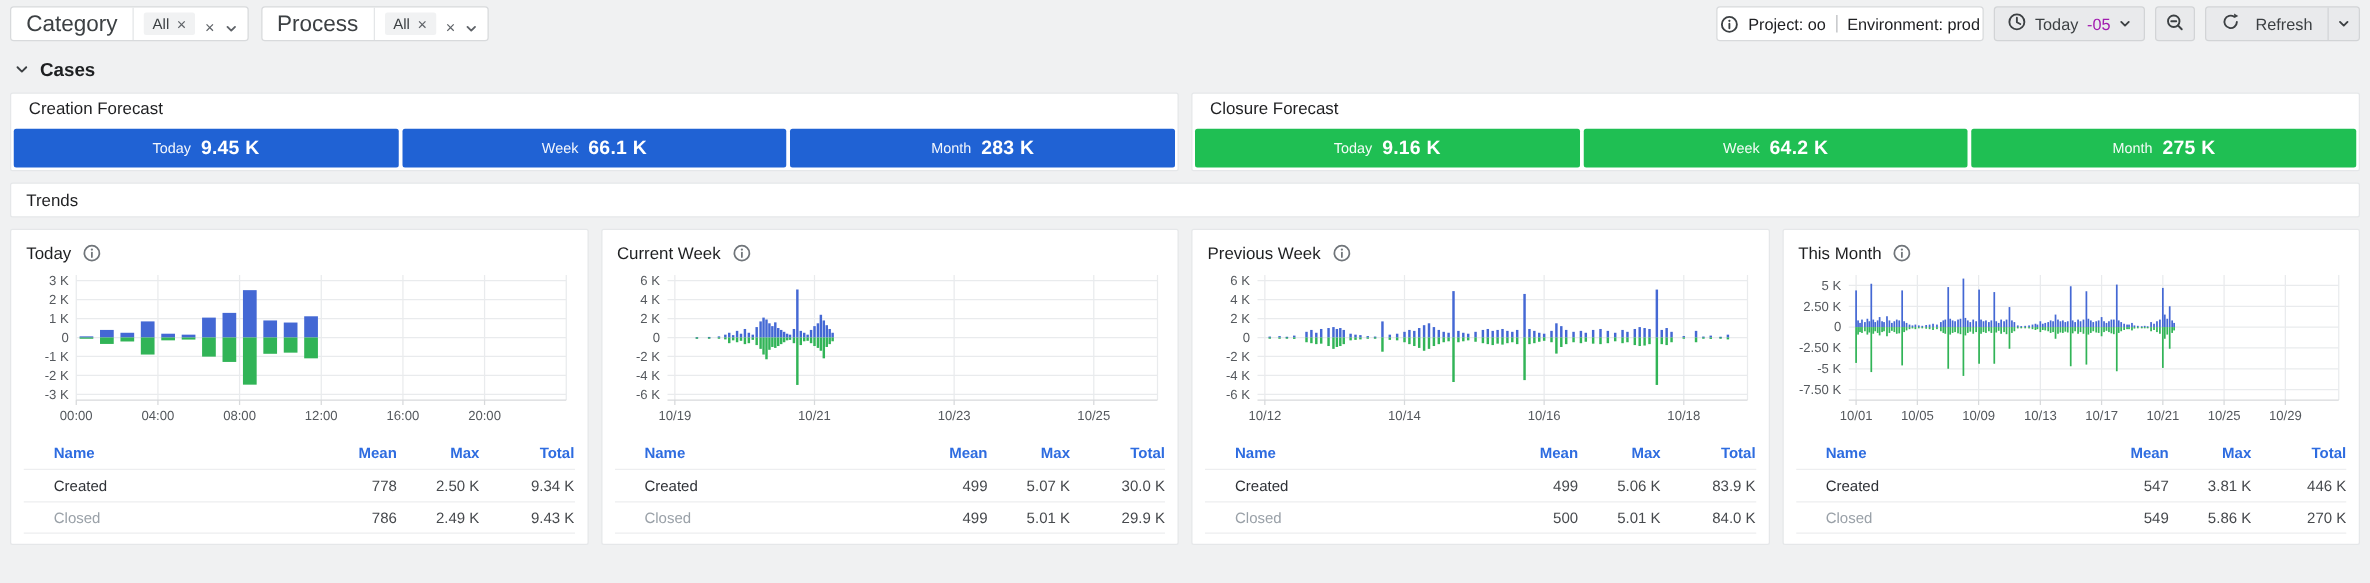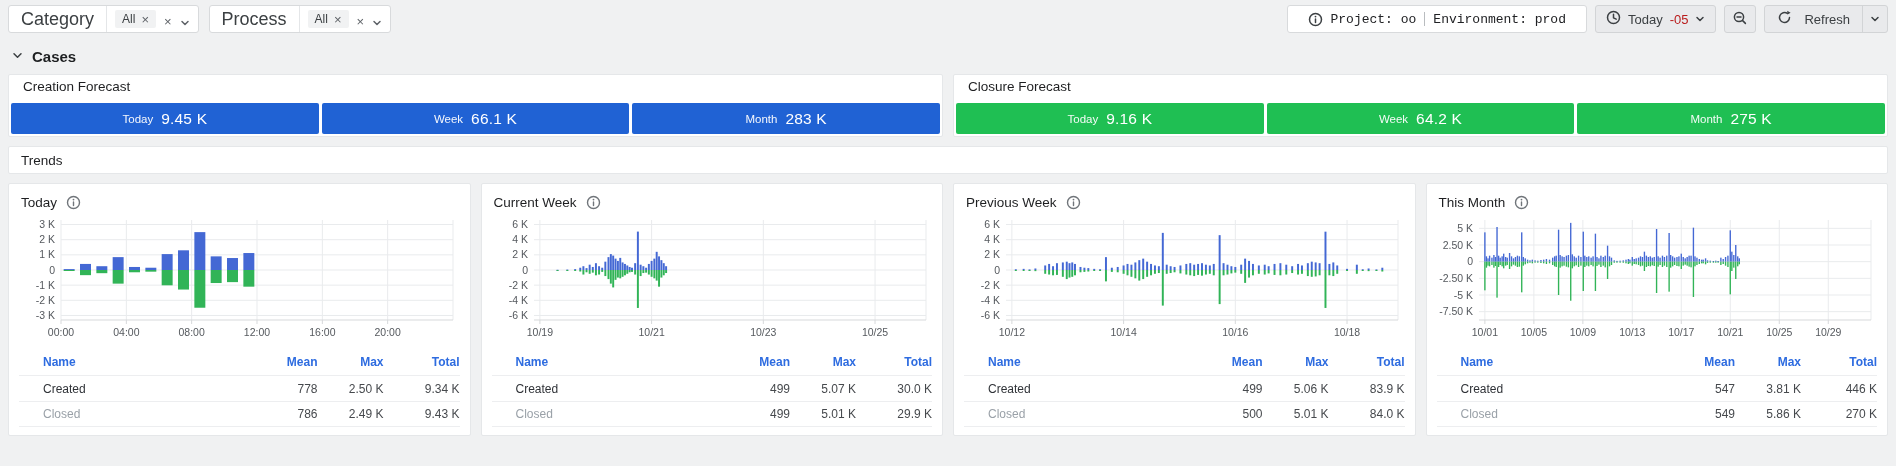--- a/index.html
+++ b/index.html
@@ -20,26 +20,26 @@
   .filter-label { padding:0 12px; font-size:18px; color:#3c4043; height:100%;
     display:flex; align-items:center; border-right:1px solid #e4e6e8; }
   .filter-body { display:flex; align-items:flex-end; padding:0 8px; gap:8px; }
   .chip { display:flex; align-items:center; gap:6px; background:#f1f2f3;
     border-radius:2px; padding:2px 7px; font-size:12px; color:#3c4043; }
   .x-glyph { color:#5f6368; font-size:13px; line-height:1; cursor:pointer; }
   .caret svg, .caret { display:flex; align-items:center; }
 
   .topbar-right { margin-left:auto; display:flex; align-items:center; gap:8px; }
   .info-box { display:flex; align-items:center; gap:8px; height:28px; background:#fff;
-    border:1px solid #d8dadc; border-radius:3px; padding:0 20px; font-size:13px; color:#202124;font-family:Liberation Mono, monospace; }
+    border:1px solid #d8dadc; border-radius:3px; padding:0 2px; font-size:13px; color:#202124; }
   .vdiv { width:1px; height:14px; background:#b9bcbf; }
   .gbtn { display:flex; align-items:center; gap:7px; height:28px; background:#e9eaec;
     border:1px solid #d2d4d6; border-radius:3px; padding:0 10px; font-size:13px;
     color:#3c4043; cursor:pointer; }
-  .gbtn .offset { color:#b91c1c; }
+  .gbtn .offset { color:#a21caf; }
   .gbtn.square { width:32px; justify-content:center; padding:0; }
   .btn-split { display:flex; align-items:stretch; height:28px; background:#e9eaec;
     border:1px solid #d2d4d6; border-radius:3px; cursor:pointer; }
   .btn-split .main { display:flex; align-items:center; gap:12px; padding:0 12px; font-size:13px; color:#3c4043; }
   .btn-split .sep { width:1px; background:#d2d4d6; }
   .btn-split .caret-seg { display:flex; align-items:center; padding:0 7px; }
 
   
   .section-head { display:flex; align-items:center; gap:9px; margin:15px 0 9px 4px; }
   .section-head .title { font-size:15px; font-weight:700; color:#1d1f21; }
@@ -47,21 +47,21 @@
   
   .forecast-row { display:flex; gap:10px; }
   .panel { background:#fff; border:1px solid #e5e7e9; border-radius:2px; }
   .forecast-panel { flex:1; padding:0 2px 2px 2px; }
   .panel-title { font-size:13.5px; color:#1e1f21; padding:4px 12px 9px 12px; }
   .fc-btn-row { display:flex; gap:3px; }
   .fc-btn { flex:1; height:31px; border:none; border-radius:2px; color:#fff;
     display:flex; align-items:center; justify-content:center; gap:8px; cursor:pointer;
     font-family:inherit; }
   .fc-btn .sm { font-size:11.5px; opacity:.95; }
-  .fc-btn .big { font-size:15.5px; font-weight:400; letter-spacing:.2px; }
+  .fc-btn .big { font-size:15.5px; font-weight:700; letter-spacing:.2px; }
 
   
   .trends-bar { margin-top:9px; height:28px; display:flex; align-items:center; padding:0 12px; }
   .trends-bar .title { font-size:13.5px; color:#1e1f21; }
 
   
   .charts-row { display:flex; gap:10px; margin-top:9px; }
   .trend-panel { flex:1; padding:9px 10px 6px 10px; height:253px; }
   .tp-head { display:flex; align-items:center; gap:9px; margin:2px 0 4px 2px; }
   .tp-title { font-size:13.5px; color:#1e1f21; }

